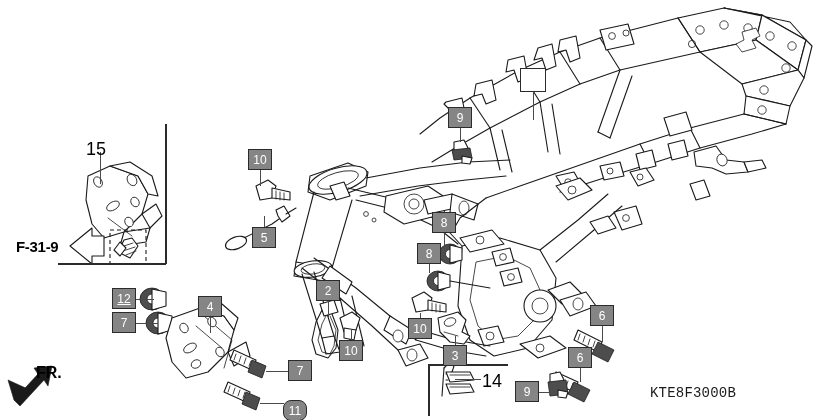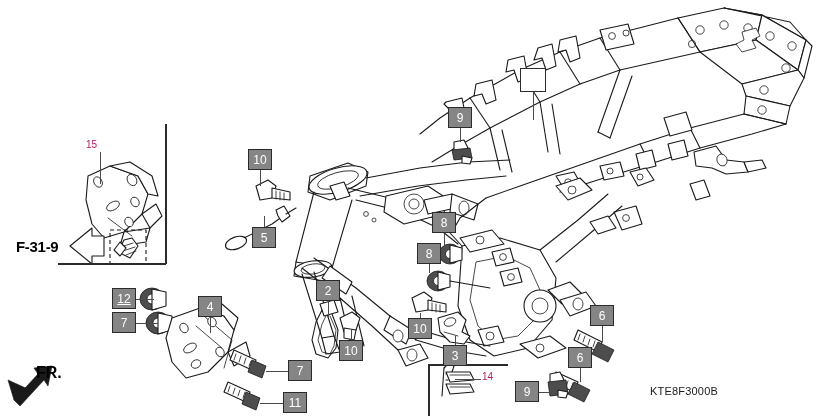--- a/index.html
+++ b/index.html
@@ -33,22 +33,22 @@
     z-index:6;
   }
   .callout.blank{
     background:#ffffff;
     color:#ffffff;
     width:26px;height:24px;
   }
   
   .plainnum{
     position:absolute;
-    color:#be185d;
-    font-size:10px;
+    color:#000000;
+    font-size:18px;
     font-family:"Liberation Sans", sans-serif;
     font-weight:400;
     z-index:6;
     white-space:nowrap;
   }
   
   .leader{
     position:absolute;
     background:#4a4a4a;
     z-index:5;
@@ -73,22 +73,22 @@
     font-family:"Liberation Sans", sans-serif;
     font-weight:bold;
     font-size:16px;
     color:#000000;
     z-index:7;
     white-space:nowrap;
   }
   
   .diagram-id{
     position:absolute;
-    font-family:Liberation Sans, sans-serif;
-    font-size:11px;
+    font-family:Liberation Mono, monospace;
+    font-size:14px;
     color:#1a1a1a;
     letter-spacing:0.2px;
     z-index:6;
     white-space:nowrap;
   }
   
   .panel-line{
     position:absolute;
     background:#2b2b2b;
     z-index:2;
@@ -434,21 +434,21 @@
   <div class="leader h" style="left:136px;top:323px;width:22px;"></div>
   <div class="callout" style="left:112px;top:312px;">7</div>
 
   <div class="leader v" style="left:210px;top:317px;height:16px;"></div>
   <div class="callout" style="left:198px;top:296px;">4</div>
 
   <div class="leader h" style="left:266px;top:371px;width:23px;"></div>
   <div class="callout" style="left:288px;top:360px;">7</div>
 
   <div class="leader h" style="left:260px;top:403px;width:24px;"></div>
-  <div class="callout" style="left:283px;top:392px;">11</div>
+  <div class="callout" style="left:283px;top:400px;border-radius:8px;">11</div>
 
   <div class="leader v" style="left:533px;top:92px;height:28px;"></div>
   <div class="callout blank" style="left:520px;top:68px;"> </div>
 
   <div class="leader v" style="left:460px;top:128px;height:14px;"></div>
   <div class="callout" style="left:448px;top:107px;">9</div>
 
   <div class="leader v" style="left:444px;top:233px;height:13px;"></div>
   <div class="callout" style="left:432px;top:212px;">8</div>
 

